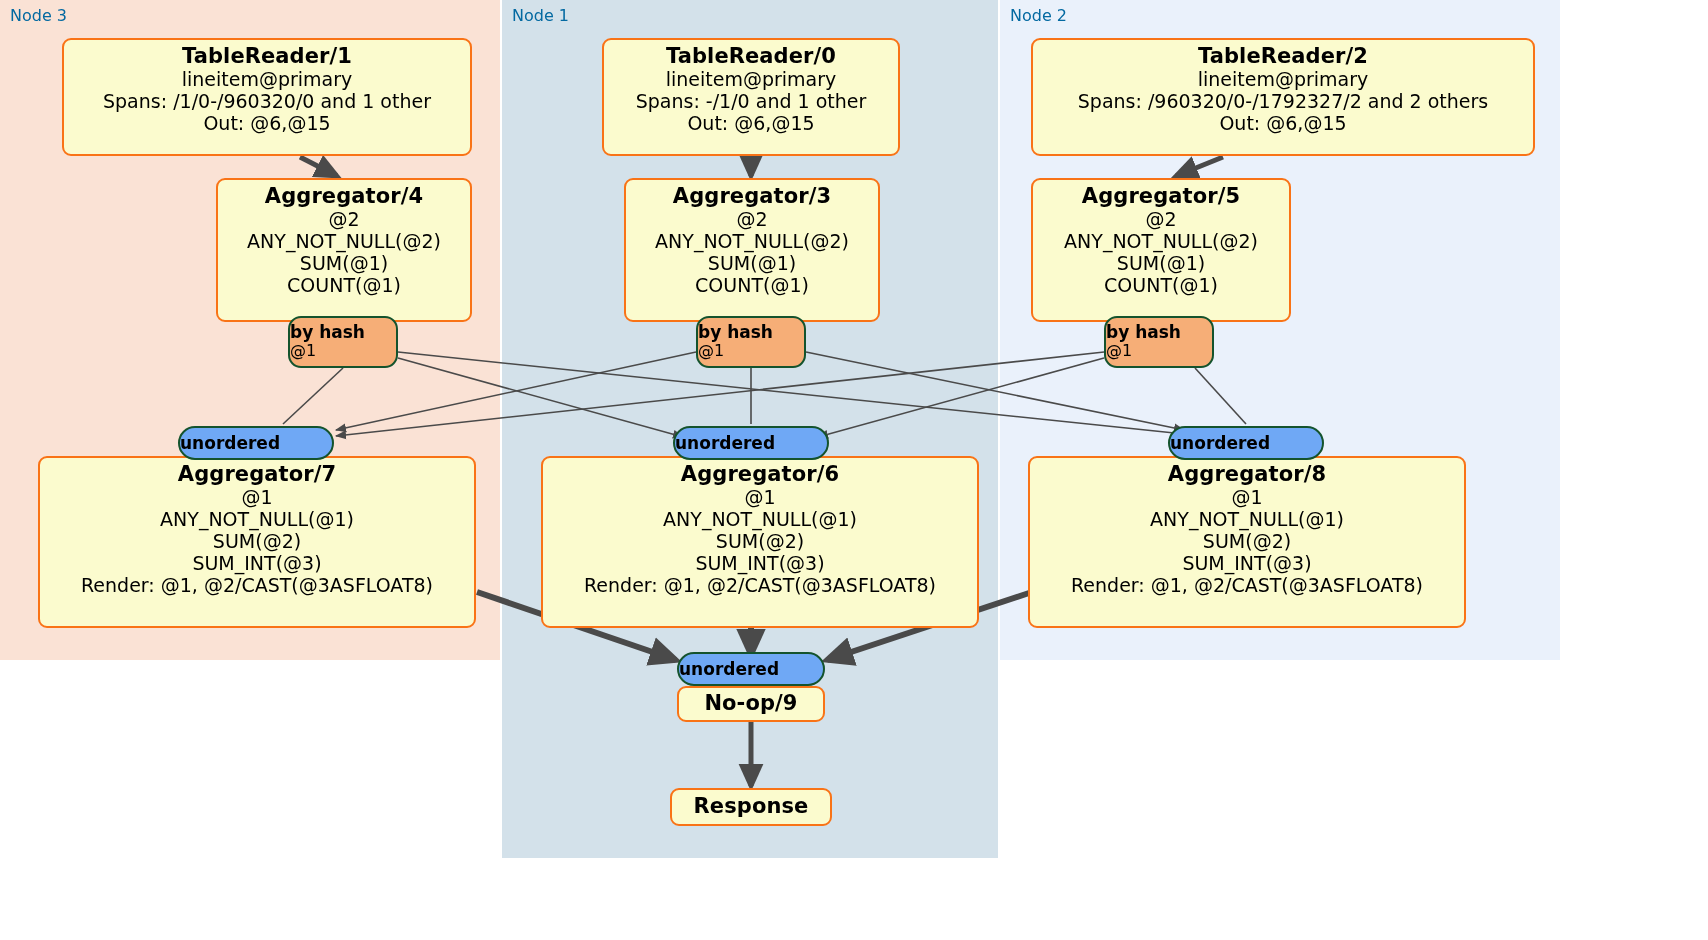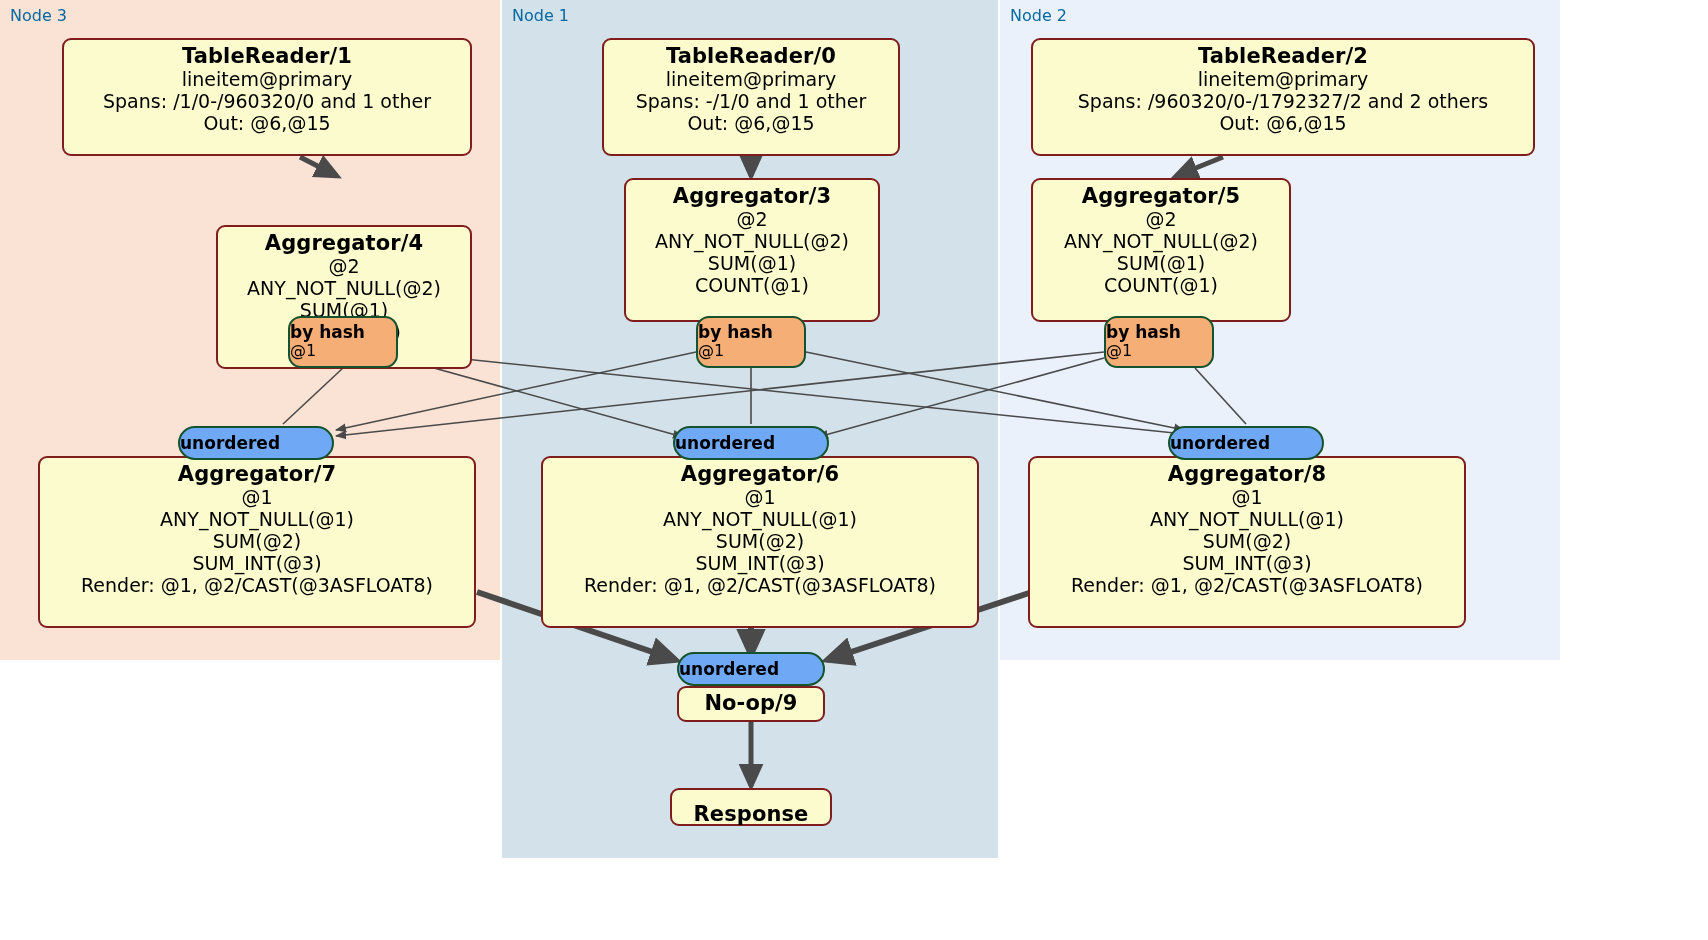--- a/index.html
+++ b/index.html
@@ -2,21 +2,21 @@
 <html><head>
 <meta charset="utf-8">
 <style>
   html,body{margin:0;padding:0;background:#ffffff;}
   body{width:1708px;height:940px;position:relative;font-family:"DejaVu Sans",sans-serif;overflow:hidden;}
   #stage{position:absolute;left:0;top:0;width:1708px;height:940px;}
 
   .panel{position:absolute;box-sizing:border-box;}
   .panel-label{position:absolute;left:10px;top:6px;font-size:16px;color:#0369a1;font-family:"DejaVu Sans",sans-serif;}
 
-  .node{position:absolute;box-sizing:border-box;background:#fbfbce;border:2px solid #7f1d1d;border-radius:9px;
+  .node{position:absolute;box-sizing:border-box;background:#fbfbce;border:2px solid #f97316;border-radius:9px;
         text-align:center;color:#000;line-height:1.16;padding:4px 8px;z-index:5;}
   .node .title{font-weight:bold;font-size:21px;letter-spacing:.1px;}
   .node .ln{font-size:19px;}
 
   .pill{position:absolute;box-sizing:border-box;border:2px solid #14532d;border-radius:17px;text-align:left;
         color:#000;z-index:7;line-height:1.1;}
   .pill.hash{background:#f6ae77;border-radius:13px;}
   .pill.unord{background:#6fa8f5;border-radius:18px;}
   .pill .p1{font-weight:bold;font-size:17px;}
   .pill .p2{font-size:16px;}
@@ -73,21 +73,21 @@
     <path d="M751,722 L751,786" stroke="#4a4a4a" stroke-width="5" fill="none" marker-end="url(#ah-thick)"></path>
   </svg>
 
   <div class="node" style="left:62px;top:38px;width:410px;height:118px;">
     <div class="title">TableReader/1</div>
     <div class="ln">lineitem@primary</div>
     <div class="ln">Spans: /1/0-/960320/0 and 1 other</div>
     <div class="ln">Out: @6,@15</div>
   </div>
 
-  <div class="node" style="left:216px;top:178px;width:256px;height:144px;margin-top:47px;">
+  <div class="node" style="left:216px;top:178px;width:256px;height:144px;">
     <div class="title">Aggregator/4</div>
     <div class="ln">@2</div>
     <div class="ln">ANY_NOT_NULL(@2)</div>
     <div class="ln">SUM(@1)</div>
     <div class="ln">COUNT(@1)</div>
   </div>
 
   <div class="pill hash" style="left:288px;top:316px;width:110px;height:52px;padding-top:5px;">
     <div class="p1">by hash</div>
     <div class="p2">@1</div>
@@ -140,21 +140,21 @@
   </div>
 
   <div class="pill unord" style="left:677px;top:652px;width:148px;height:34px;padding-top:6px;">
     <div class="p1">unordered</div>
   </div>
 
   <div class="node" style="left:677px;top:686px;width:148px;height:36px;padding-top:3px;">
     <div class="title">No-op/9</div>
   </div>
 
-  <div class="node" style="left:670px;top:788px;width:162px;height:38px;padding-top:12px;">
+  <div class="node" style="left:670px;top:788px;width:162px;height:38px;padding-top:4px;">
     <div class="title">Response</div>
   </div>
 
   <div class="node" style="left:1031px;top:38px;width:504px;height:118px;">
     <div class="title">TableReader/2</div>
     <div class="ln">lineitem@primary</div>
     <div class="ln">Spans: /960320/0-/1792327/2 and 2 others</div>
     <div class="ln">Out: @6,@15</div>
   </div>
 

